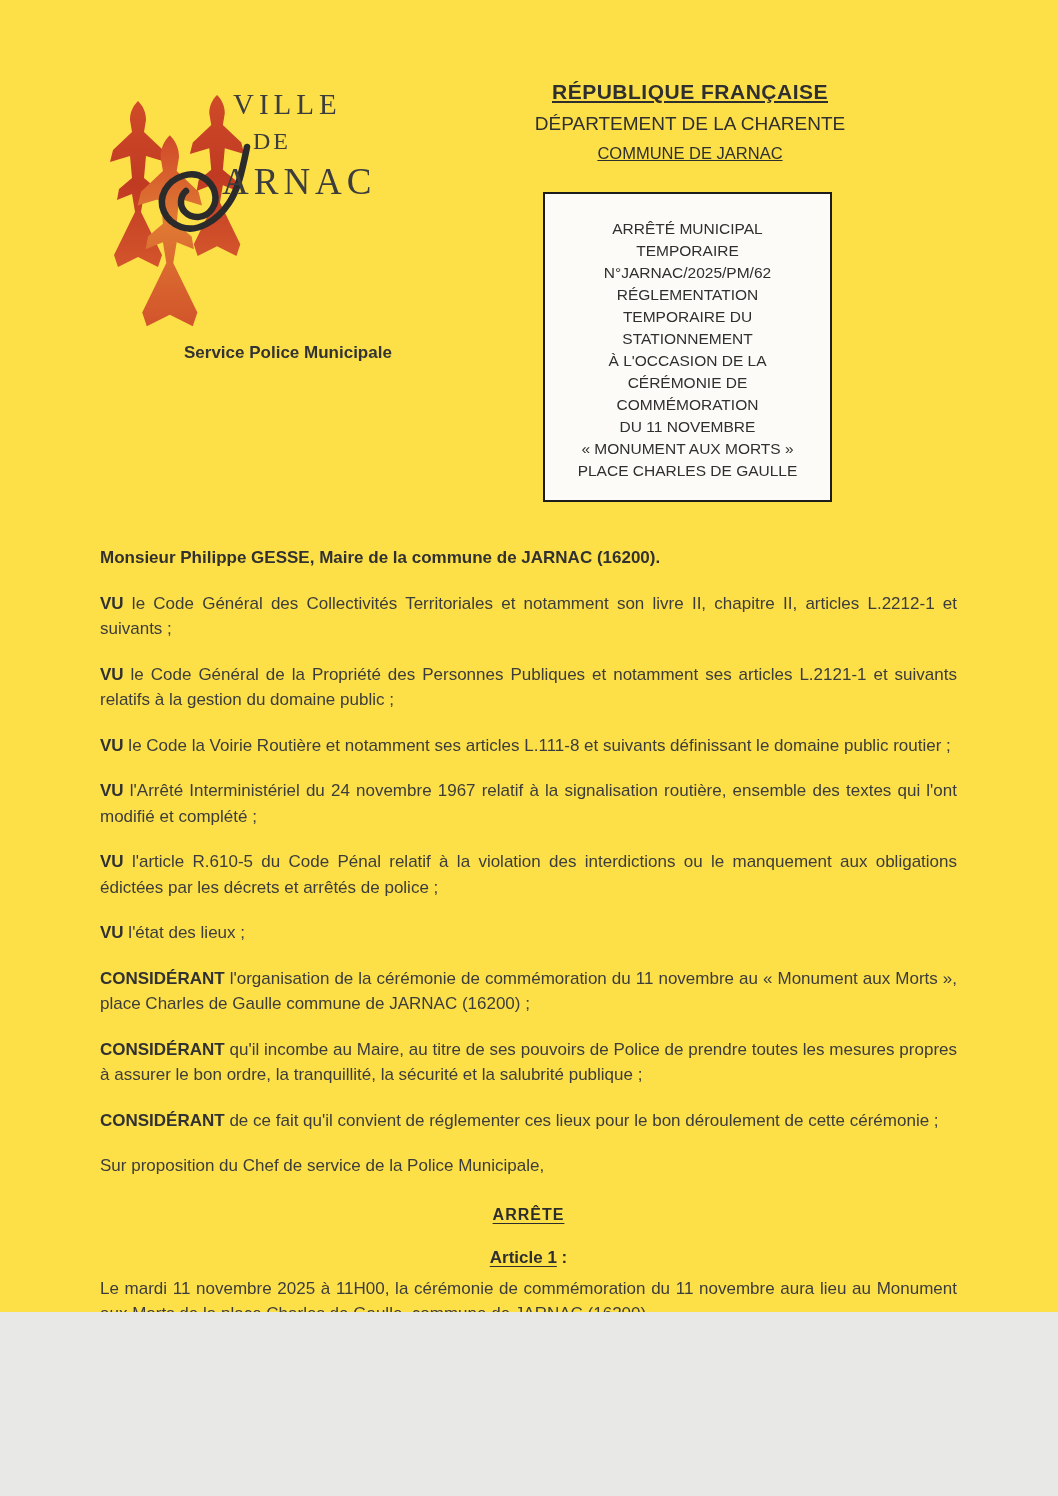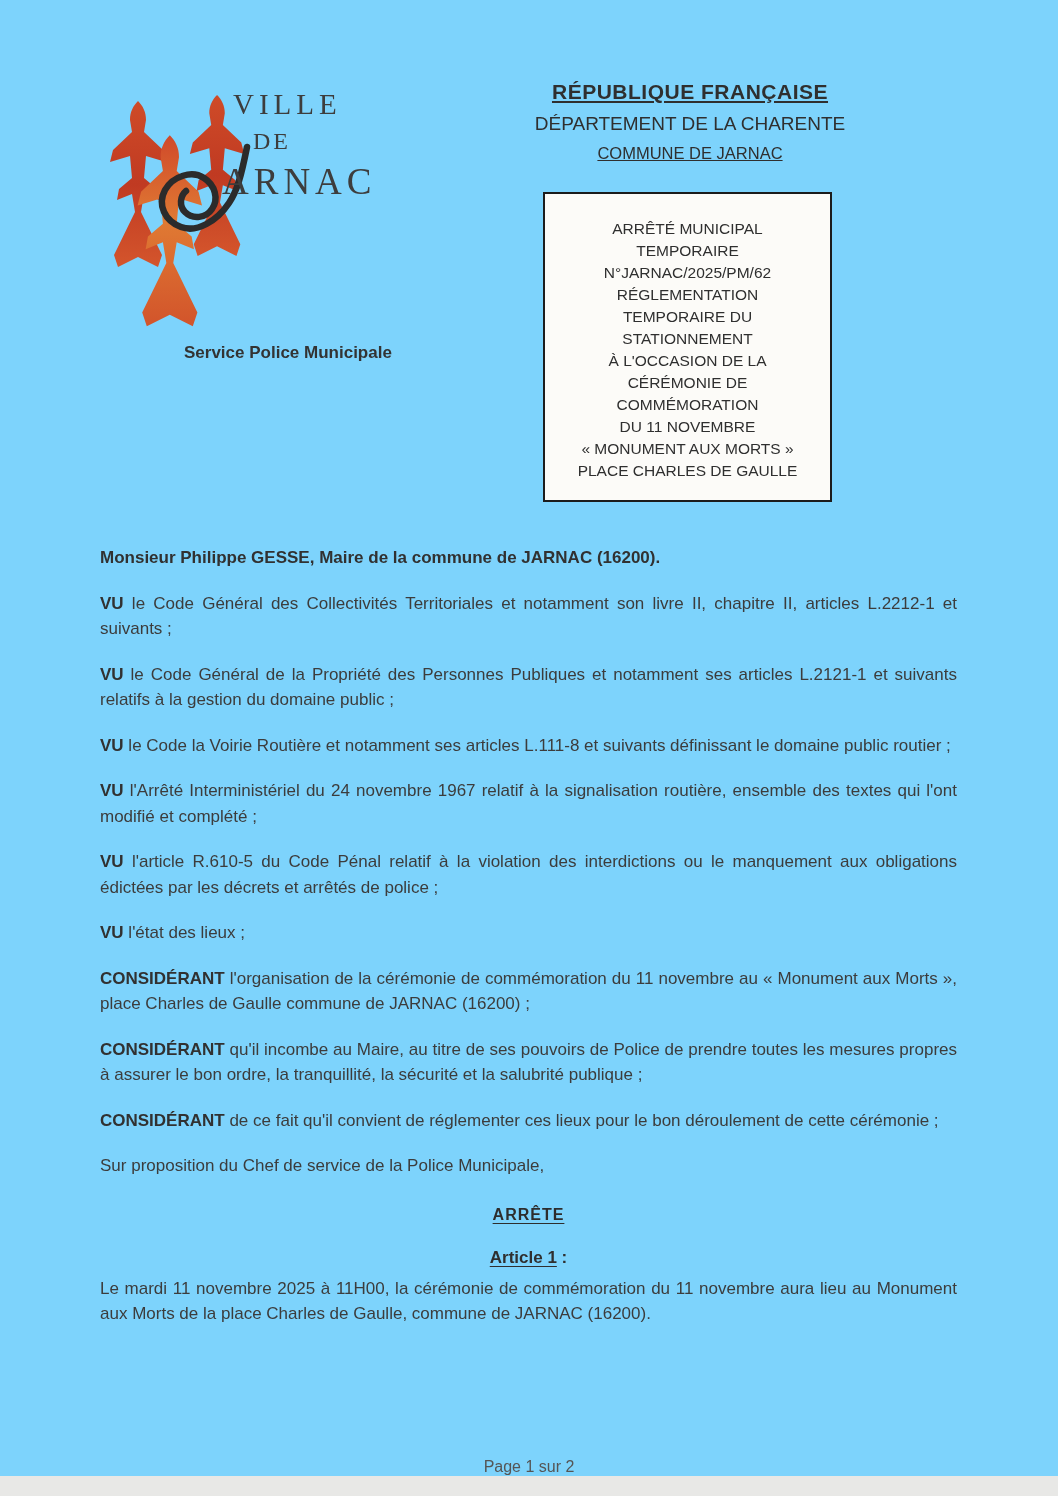--- a/index.html
+++ b/index.html
@@ -1,19 +1,19 @@
 <!DOCTYPE html>
 <html lang="fr"><head>
 <meta charset="utf-8">
 <style>
   html,body{margin:0;padding:0;background:#e8e8e6;}
   .page{
     position:relative;
-    width:1058px;height:1476px;
-    background:#7dd3fc;
+    width:1058px;height:1312px;
+    background:#fde047;
     font-family:"Liberation Sans","DejaVu Sans",sans-serif;
     color:#3c3c3c;
     overflow:hidden;
   }
   
   .logo-mark{position:absolute;left:95px;top:85px;width:185px;height:250px;}
   .logo-word{position:absolute;font-family:"Liberation Serif","DejaVu Serif",serif;color:#3d3d3d;}
   .logo-ville {left:233px;top:88px;font-size:29px;letter-spacing:5px;}
   .logo-de    {left:253px;top:128px;font-size:24px;letter-spacing:3px;}
   .logo-arnac {left:222px;top:160px;font-size:37px;letter-spacing:5px;}

